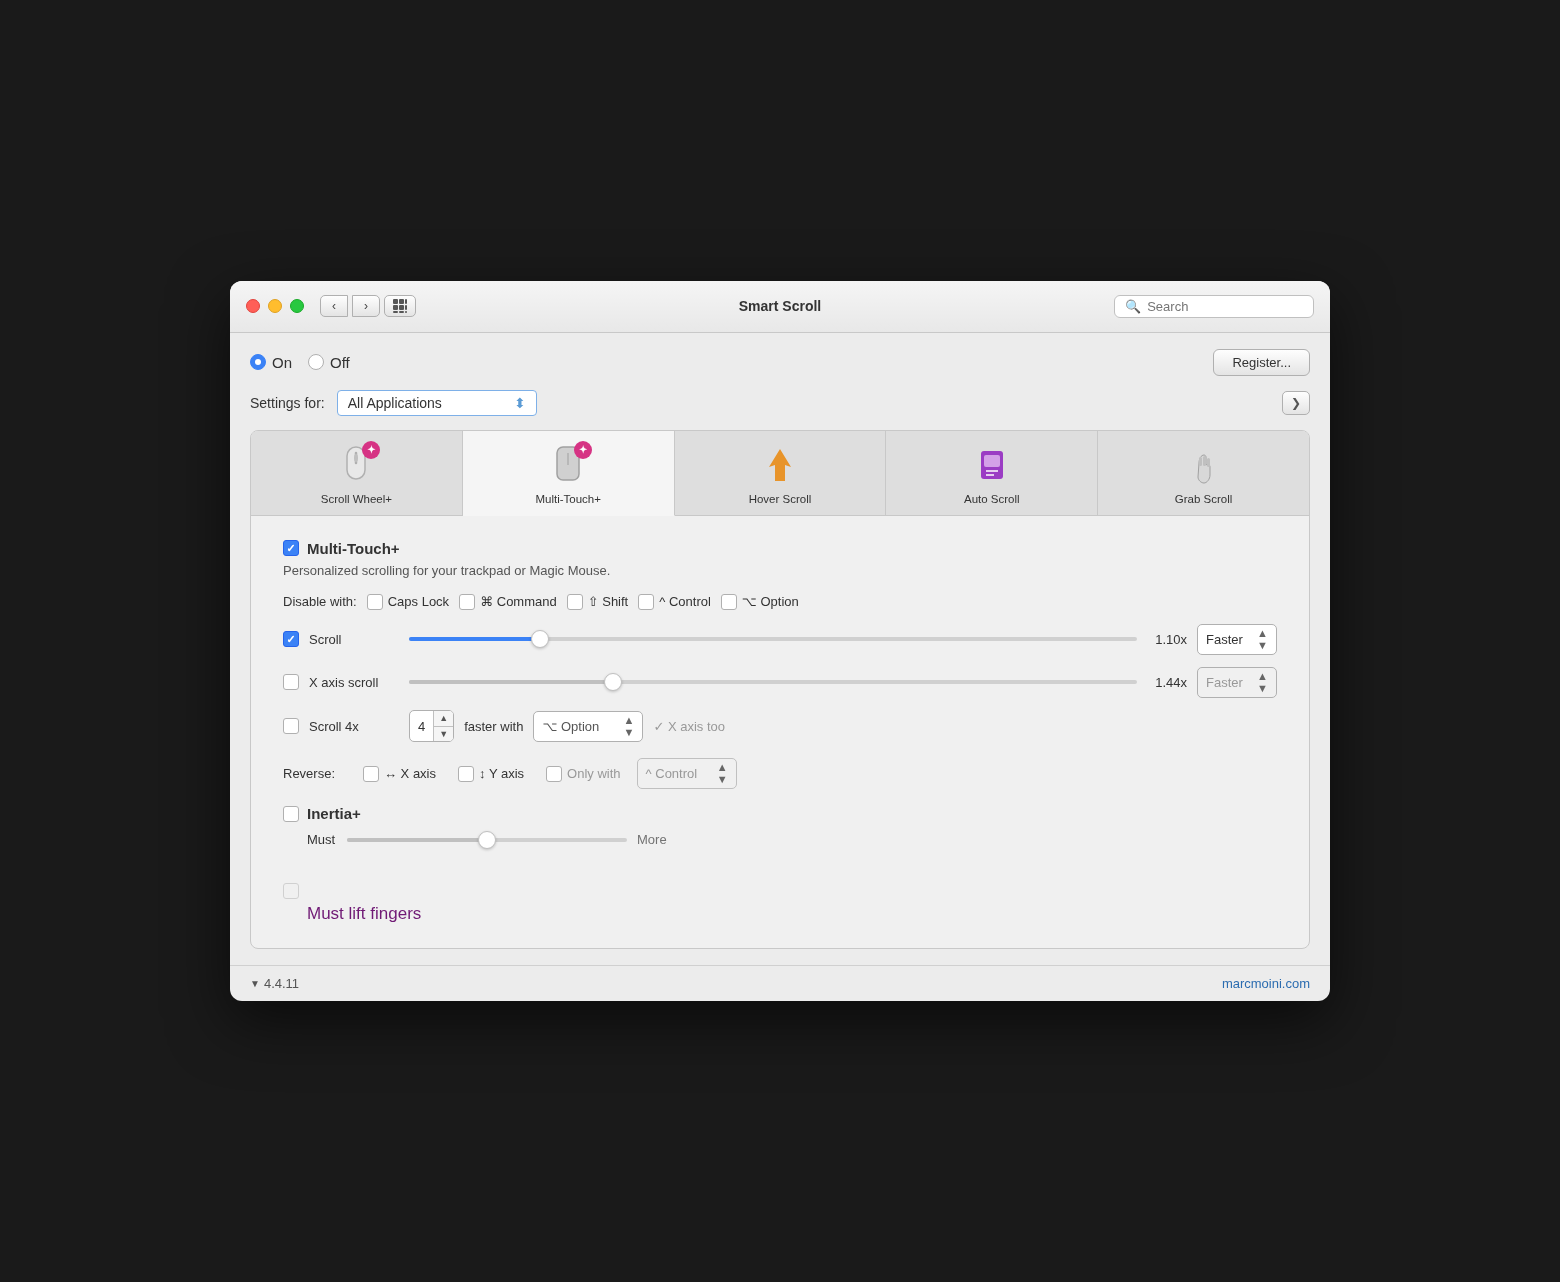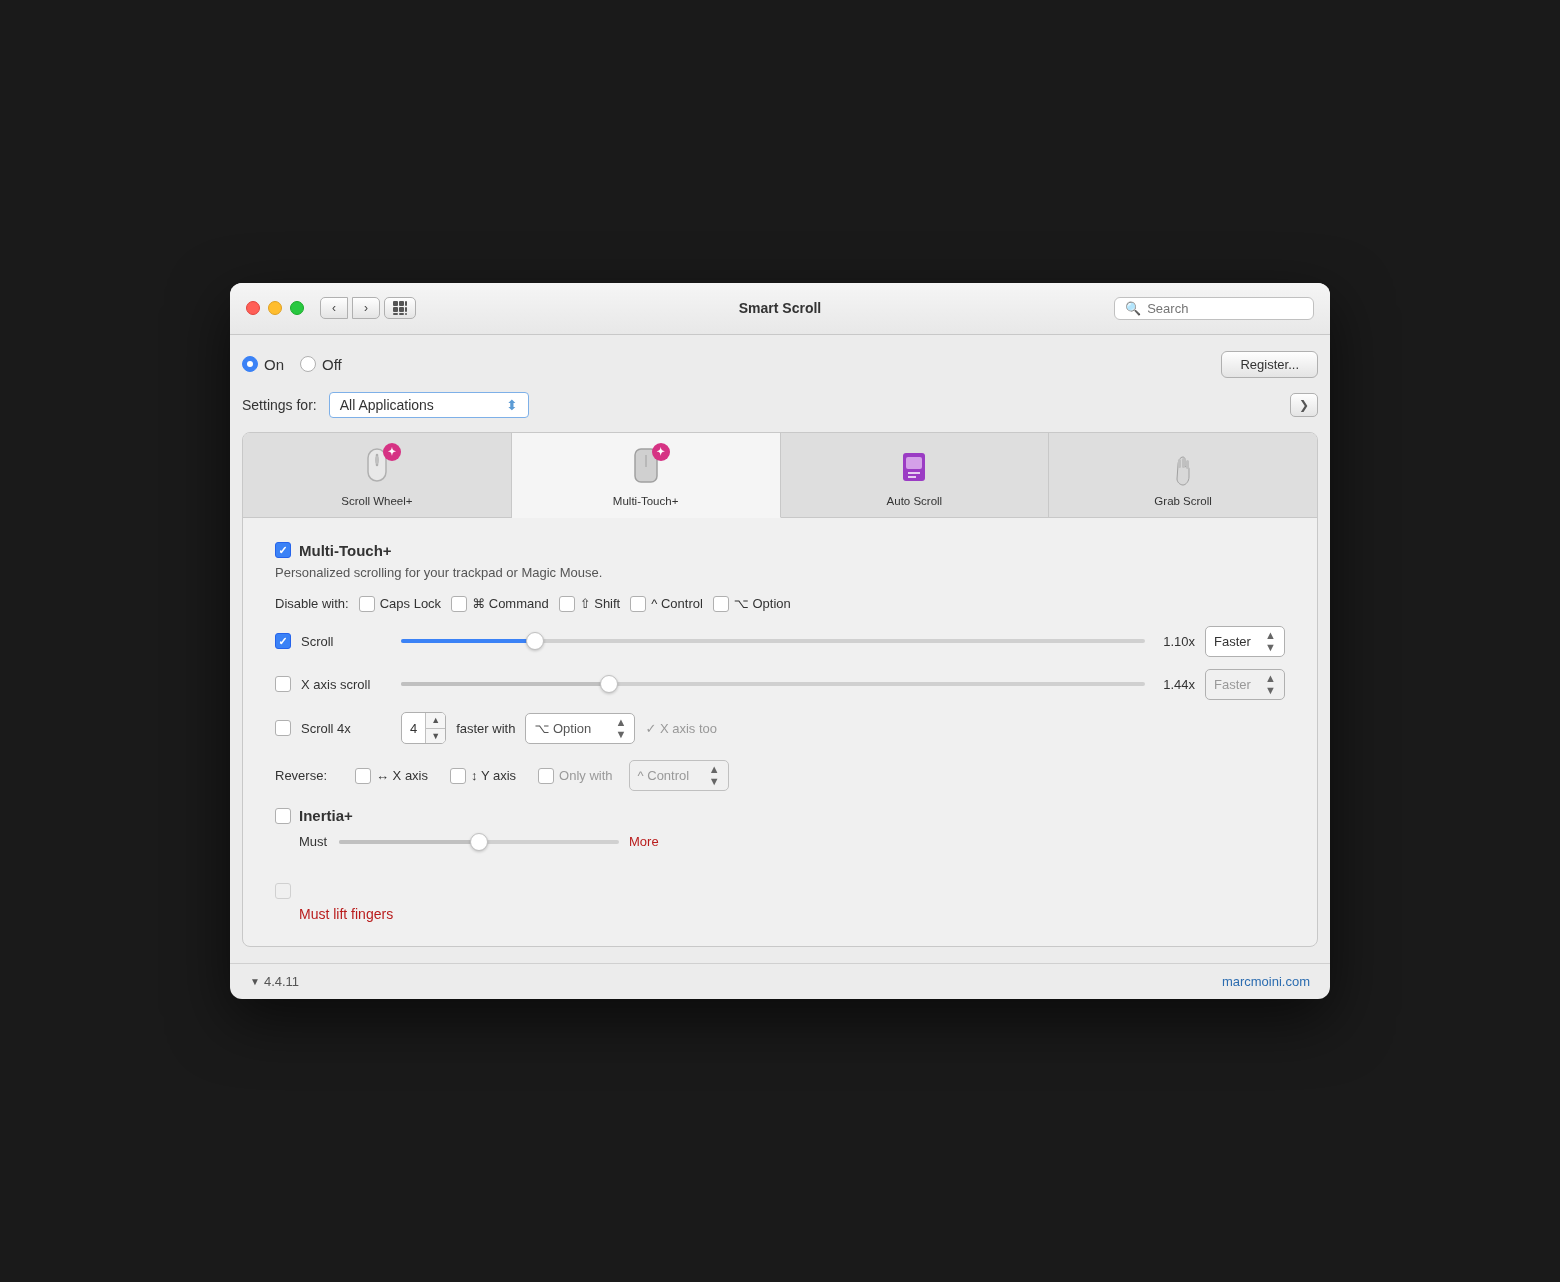--- a/index.html
+++ b/index.html
@@ -100,21 +100,21 @@
     .search-input {
       border: none;
       outline: none;
       background: transparent;
       font-size: 13px;
       color: #999;
       width: 100%;
     }
     
     .content {
-      padding: 16px 12px;
+      padding: 16px 20px;
     }
     
     .on-off-row {
       display: flex;
       align-items: center;
       margin-bottom: 14px;
     }
     .radio-group {
       display: flex;
       align-items: center;
@@ -515,31 +515,31 @@
       margin-bottom: 10px;
       margin-left: 24px;
     }
     .inertia-label-less {
       font-size: 13px;
       color: #333;
       min-width: 30px;
     }
     .inertia-label-more {
       font-size: 13px;
-      color: #b91c1c;
+      color: #737373;
     }
     .lift-row {
       display: flex;
       align-items: center;
       gap: 8px;
       margin-left: 0;
     }
     .lift-label {
-      font-size: 14px;
-      color: #b91c1c;
+      font-size: 17px;
+      color: #701a75;
       margin-top: 47px;
     }
     
     .footer {
       display: flex;
       align-items: center;
       justify-content: space-between;
       padding: 10px 20px;
       border-top: 1px solid #d0d0d0;
     }
@@ -640,20 +640,28 @@
           <div class="tab-icon" style="position:relative;">
             <svg width="38" height="44" viewBox="0 0 38 44">
               <rect x="8" y="4" width="22" height="33" rx="6" fill="#d0d0d0" stroke="#a0a0a0" stroke-width="1.5"></rect>
               <line x1="19" y1="10" x2="19" y2="22" stroke="#b0b0b0" stroke-width="1.5"></line>
             </svg>
             <div style="position:absolute;top:-2px;right:-2px;width:18px;height:18px;background:#d63384;border-radius:50%;display:flex;align-items:center;justify-content:center;font-size:10px;color:white;font-weight:bold;">✦</div>
           </div>
           <span class="tab-label">Multi-Touch+</span>
         </div>
 
+        <div class="tab">
+          <div class="tab-icon">
+            <svg width="38" height="44" viewBox="0 0 38 44">
+              <polygon points="19,6 30,24 24,22 24,38 14,38 14,22 8,24" fill="#e8942a"></polygon>
+            </svg>
+          </div>
+          <span class="tab-label">Hover Scroll</span>
+        </div>
 
         <div class="tab">
           <div class="tab-icon">
             <svg width="38" height="44" viewBox="0 0 38 44">
               <rect x="8" y="8" width="22" height="28" rx="3" fill="#9b3cc4"></rect>
               <rect x="11" y="12" width="16" height="12" rx="2" fill="#d4a0e8"></rect>
               <line x1="13" y1="28" x2="25" y2="28" stroke="white" stroke-width="1.5"></line>
               <line x1="13" y1="32" x2="21" y2="32" stroke="white" stroke-width="1.5"></line>
             </svg>
           </div>

